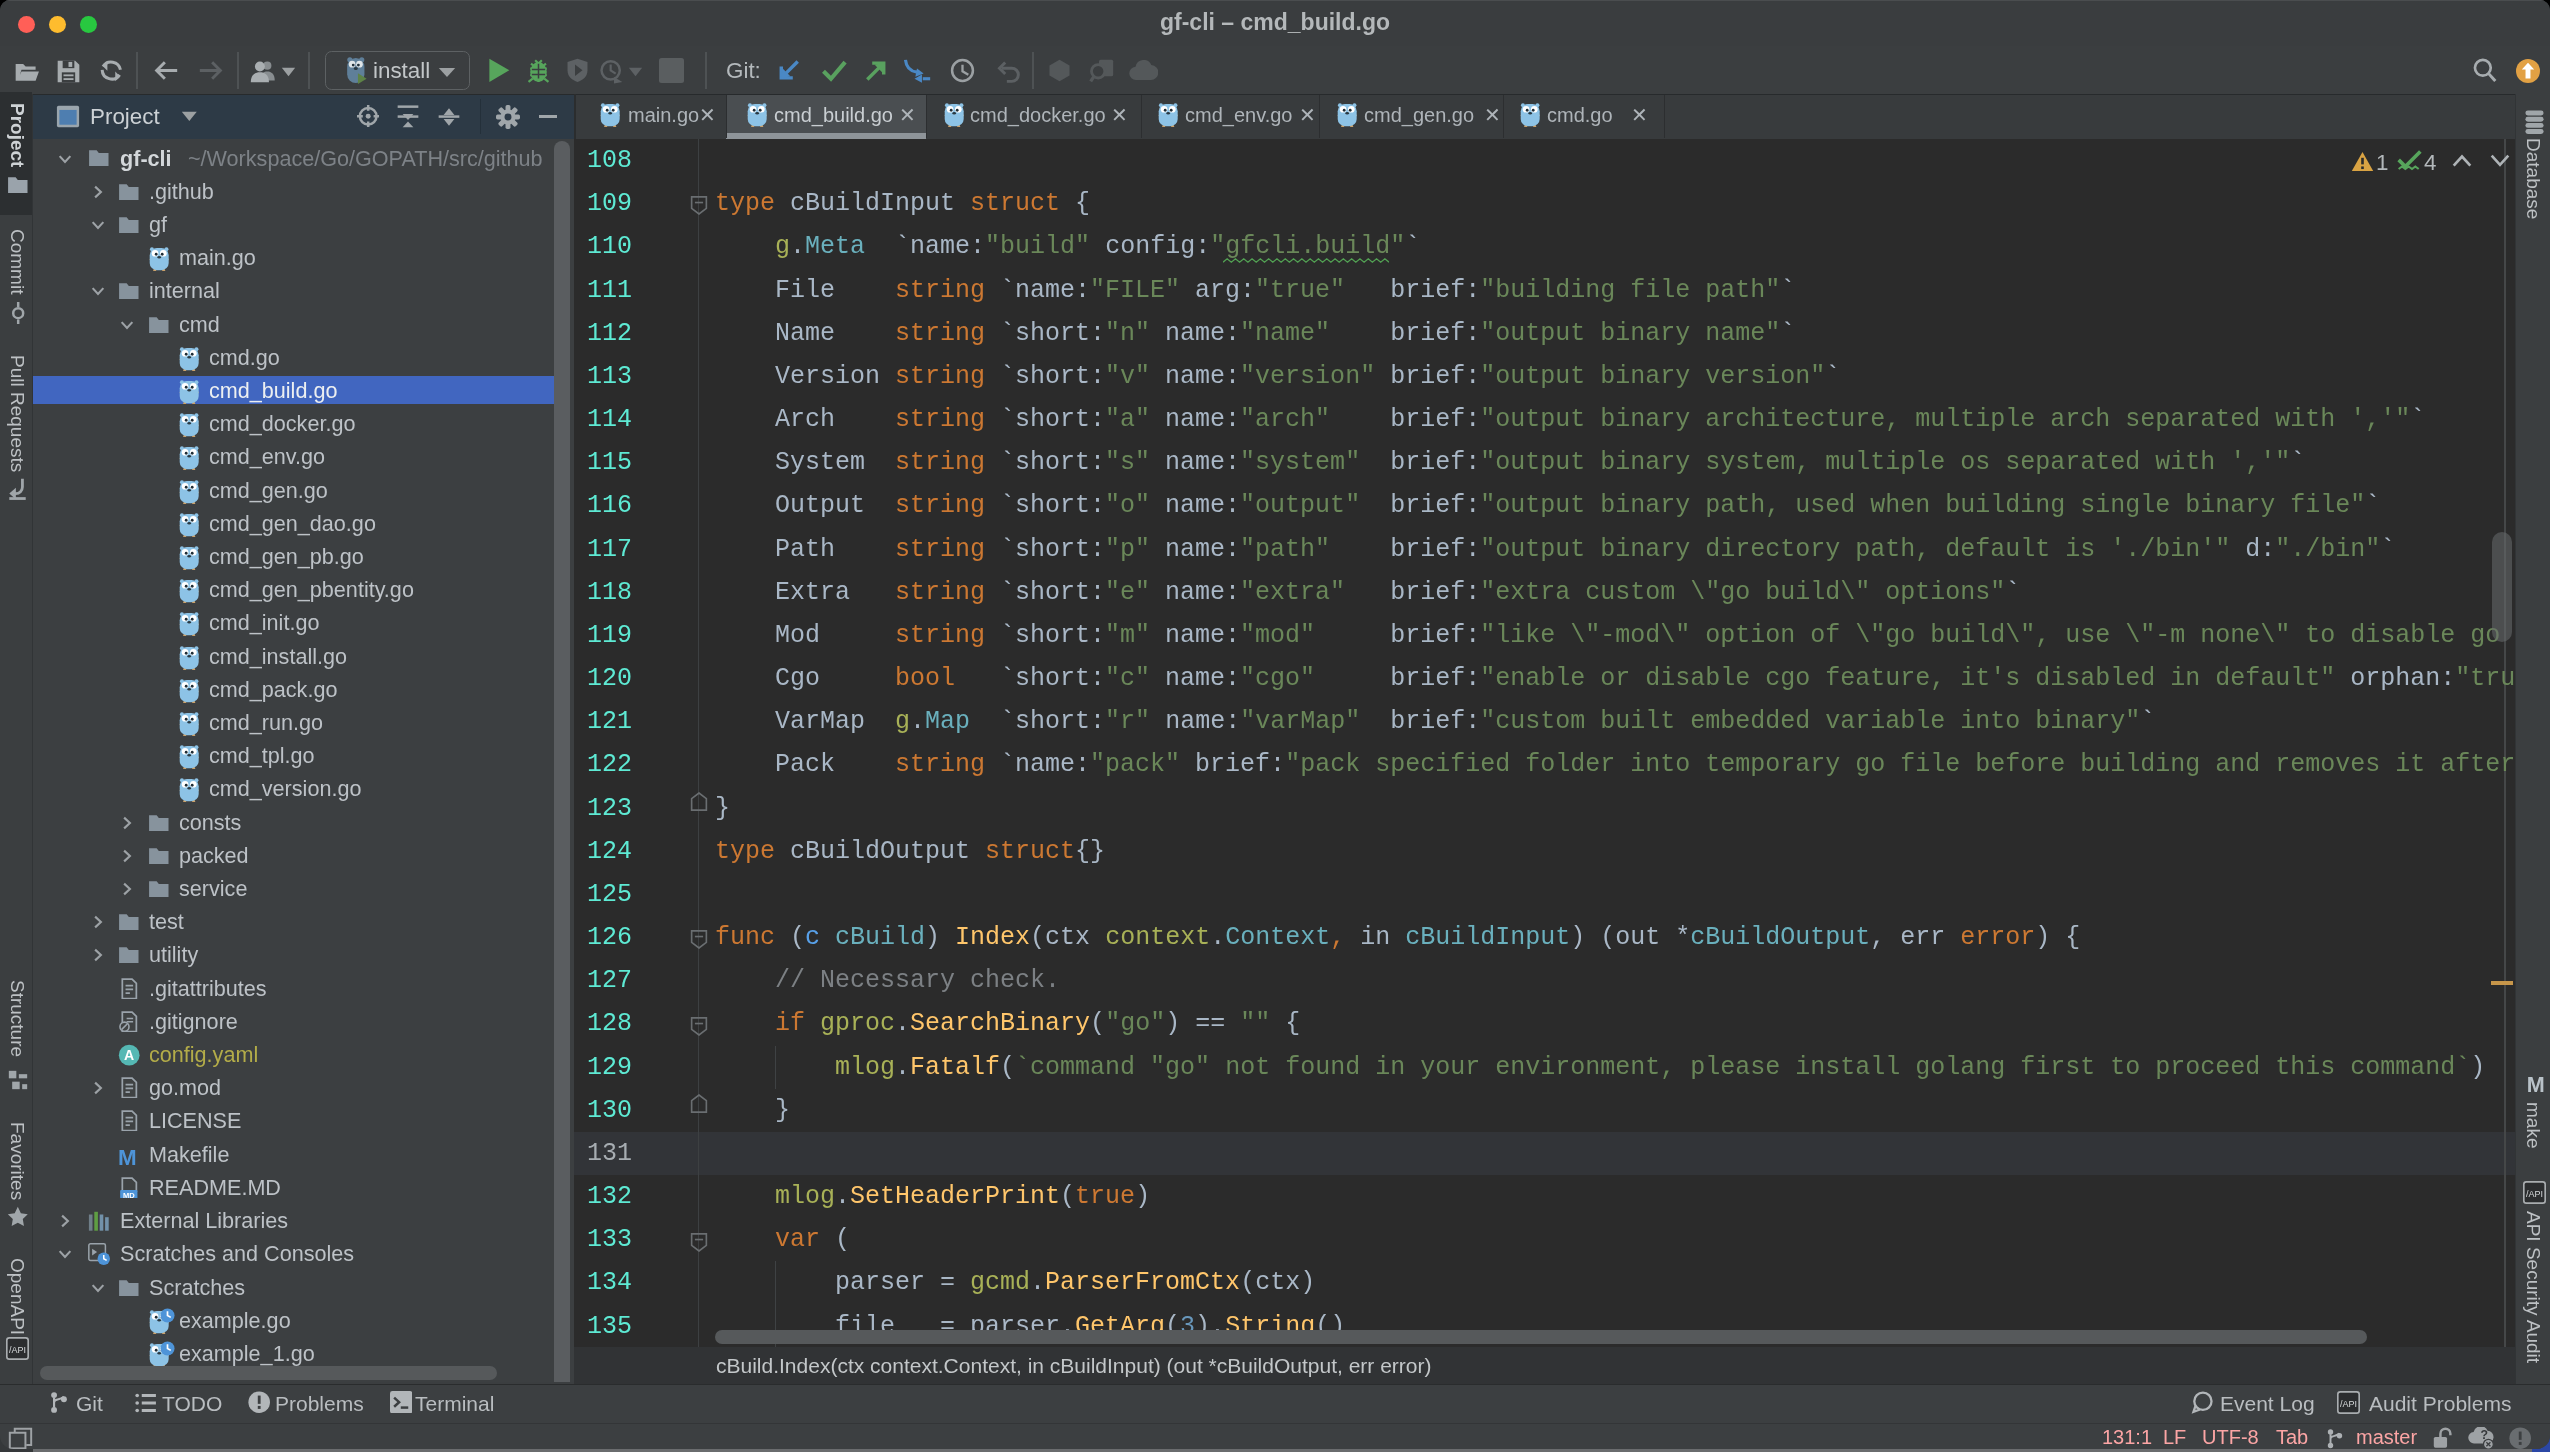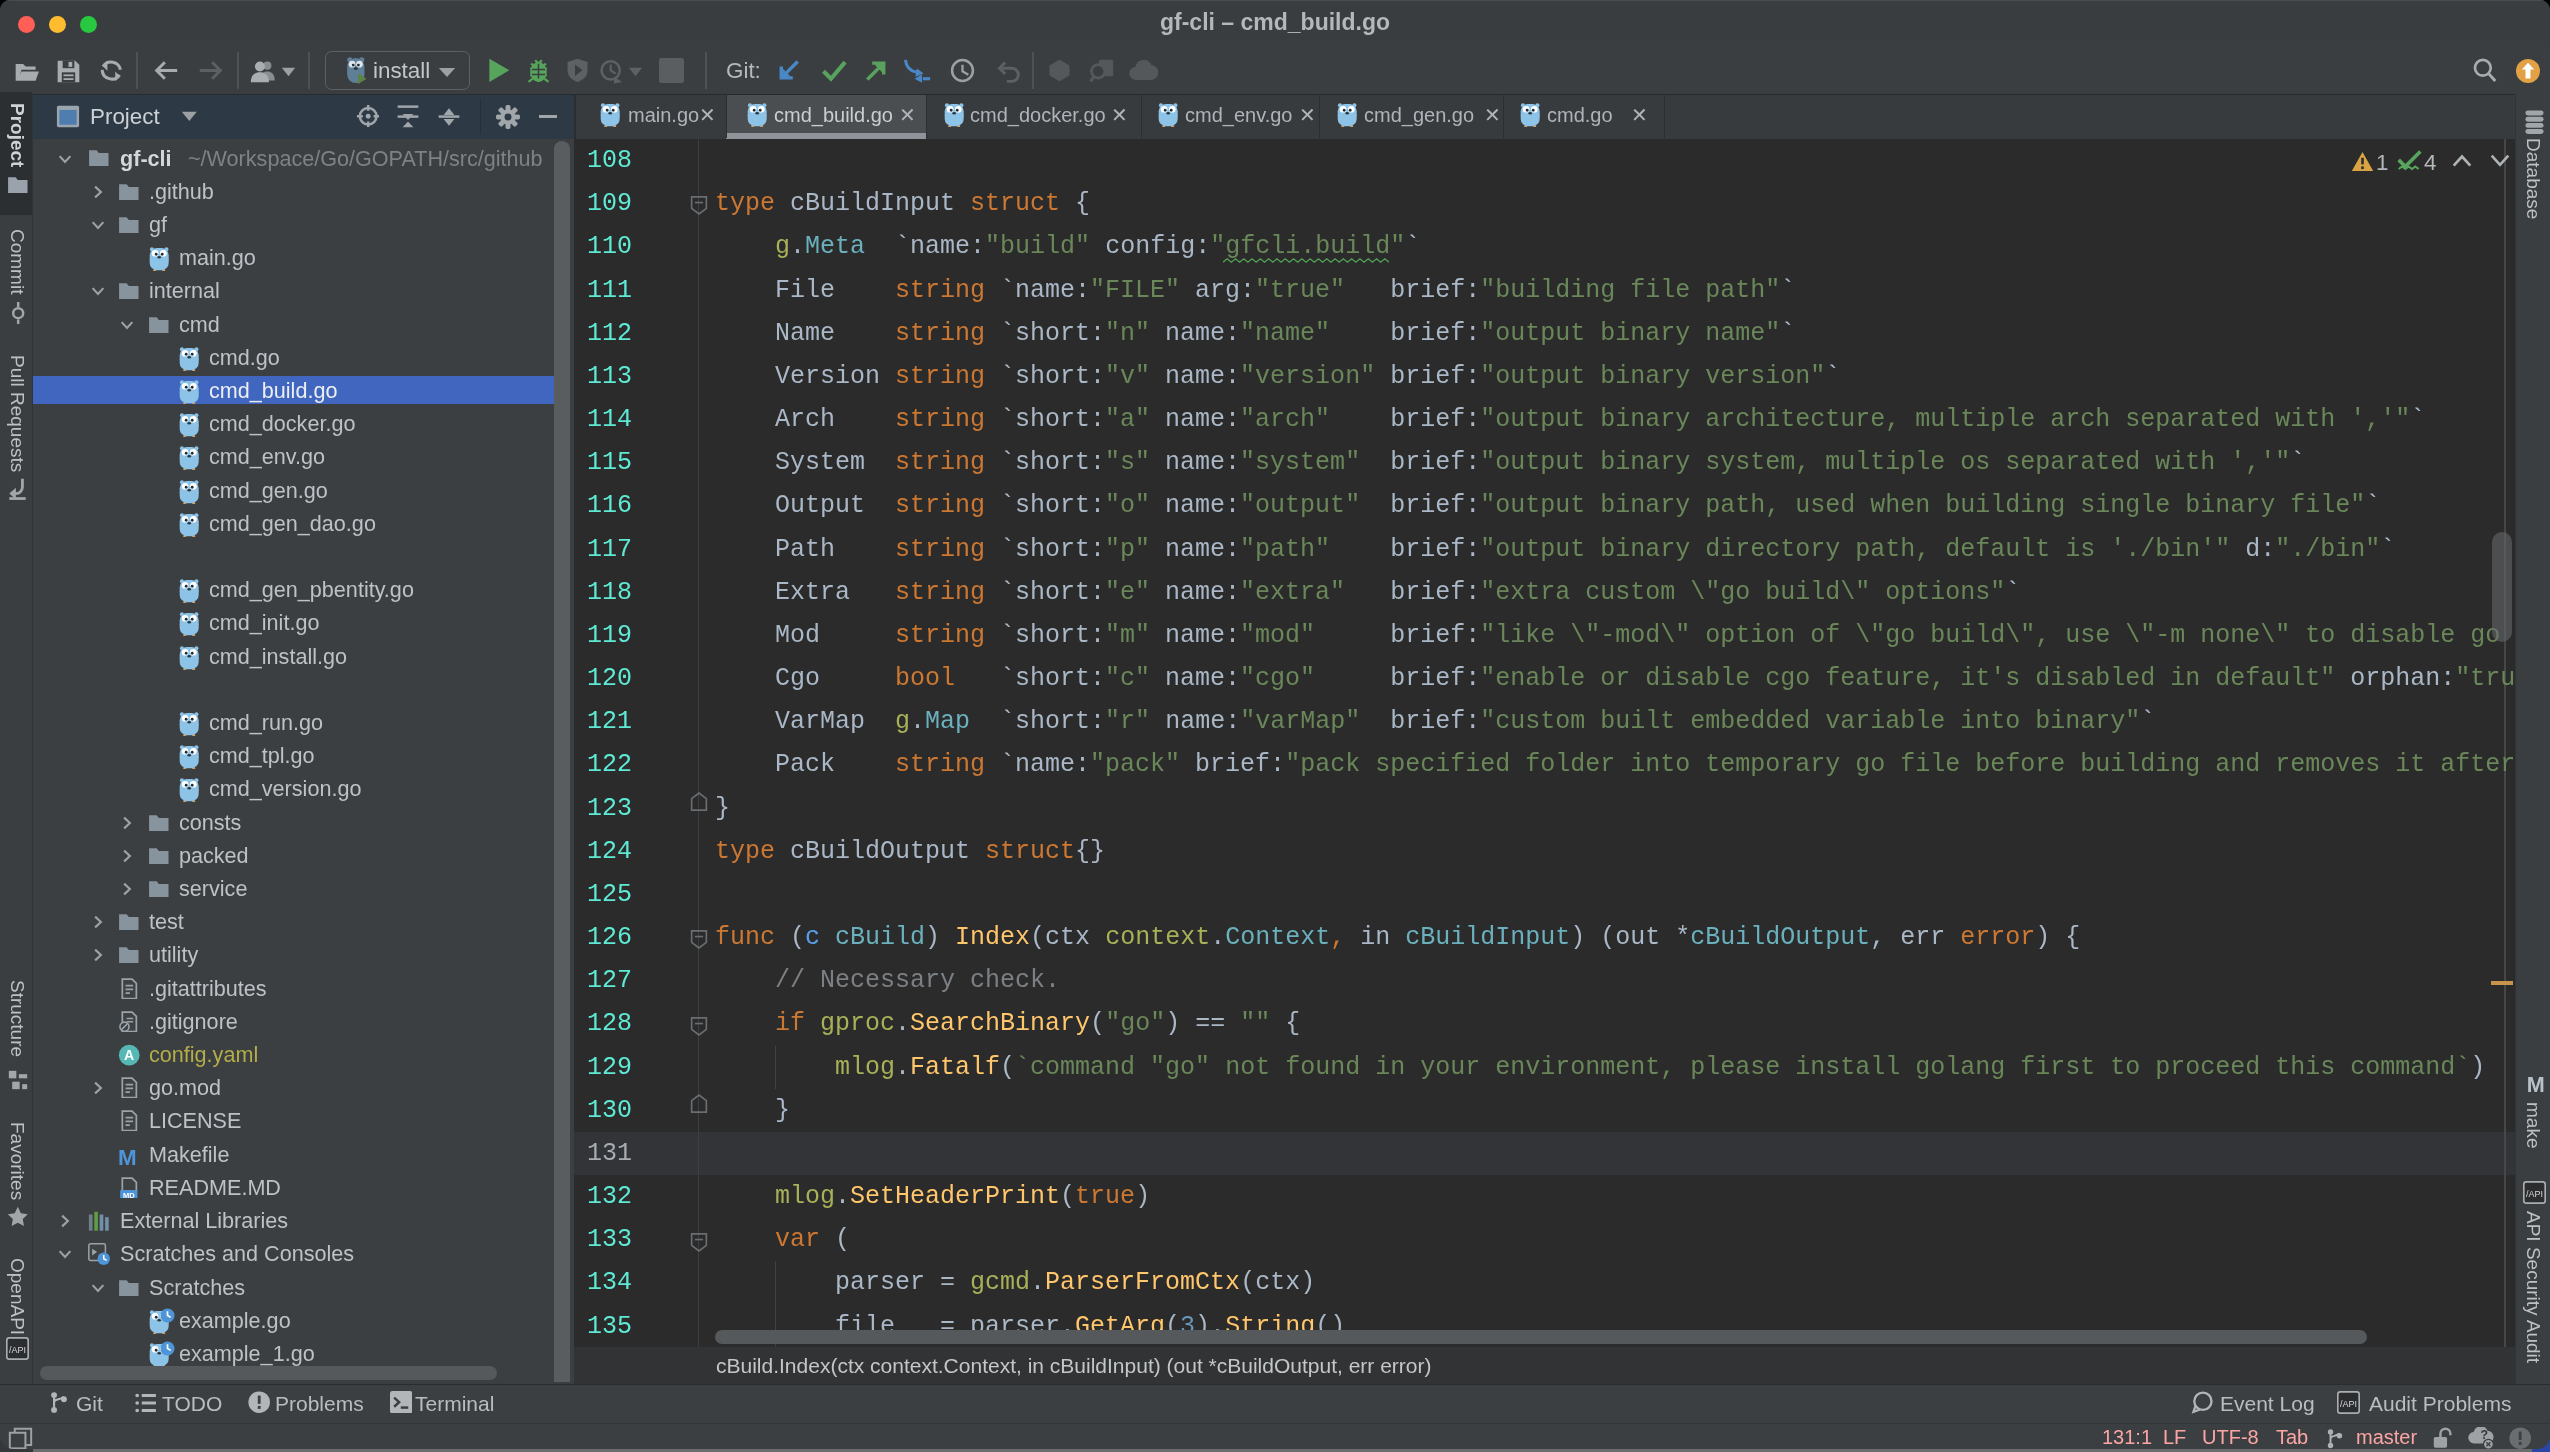--- a/index.html
+++ b/index.html
@@ -346,37 +346,49 @@
           <use href="#goph"></use>
         </svg>
         <span class="lbl" style="left:164px;">cmd_gen.go</span>
       </div>
 <div class="trow" style="top:368px">
         <svg class="ic" style="left:133px" width="22.4" height="24" viewBox="0 0 20 21.5">
           <use href="#goph"></use>
         </svg>
         <span class="lbl" style="left:164px;">cmd_gen_dao.go</span>
       </div>
+<div class="trow" style="top:401px">
+        <svg class="ic" style="left:133px" width="22.4" height="24" viewBox="0 0 20 21.5">
+          <use href="#goph"></use>
+        </svg>
+        <span class="lbl" style="left:164px;">cmd_gen_pb.go</span>
+      </div>
 <div class="trow" style="top:434px">
         <svg class="ic" style="left:133px" width="22.4" height="24" viewBox="0 0 20 21.5">
           <use href="#goph"></use>
         </svg>
         <span class="lbl" style="left:164px;">cmd_gen_pbentity.go</span>
       </div>
 <div class="trow" style="top:467px">
         <svg class="ic" style="left:133px" width="22.4" height="24" viewBox="0 0 20 21.5">
           <use href="#goph"></use>
         </svg>
         <span class="lbl" style="left:164px;">cmd_init.go</span>
       </div>
 <div class="trow" style="top:501px">
         <svg class="ic" style="left:133px" width="22.4" height="24" viewBox="0 0 20 21.5">
           <use href="#goph"></use>
         </svg>
         <span class="lbl" style="left:164px;">cmd_install.go</span>
+      </div>
+<div class="trow" style="top:534px">
+        <svg class="ic" style="left:133px" width="22.4" height="24" viewBox="0 0 20 21.5">
+          <use href="#goph"></use>
+        </svg>
+        <span class="lbl" style="left:164px;">cmd_pack.go</span>
       </div>
 <div class="trow" style="top:600px">
         <svg class="ic" style="left:133px" width="22.4" height="24" viewBox="0 0 20 21.5">
           <use href="#goph"></use>
         </svg>
         <span class="lbl" style="left:164px;">cmd_tpl.go</span>
       </div>
 <div class="trow" style="top:567px">
         <svg class="ic" style="left:133px" width="22.4" height="24" viewBox="0 0 20 21.5">
           <use href="#goph"></use>

